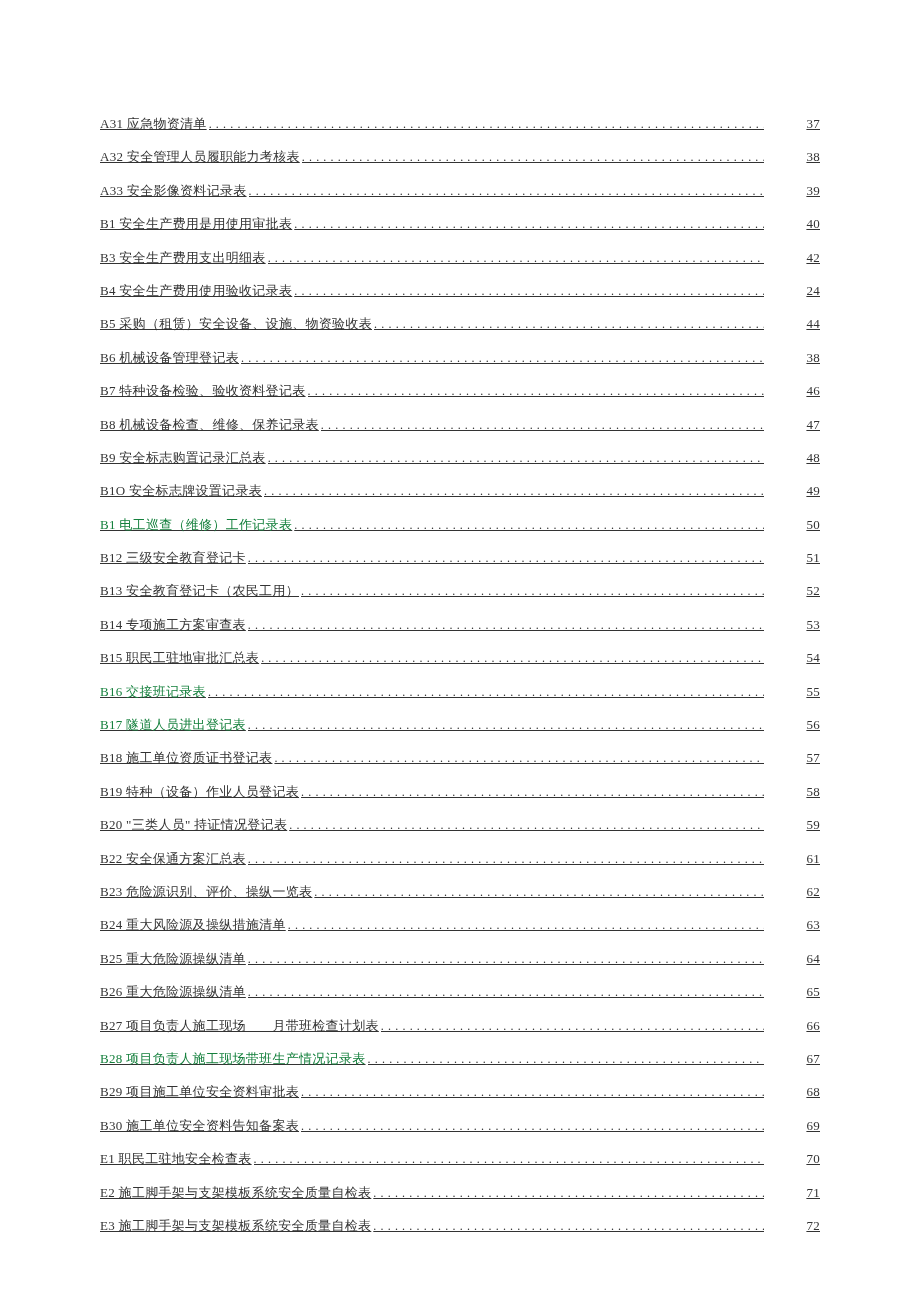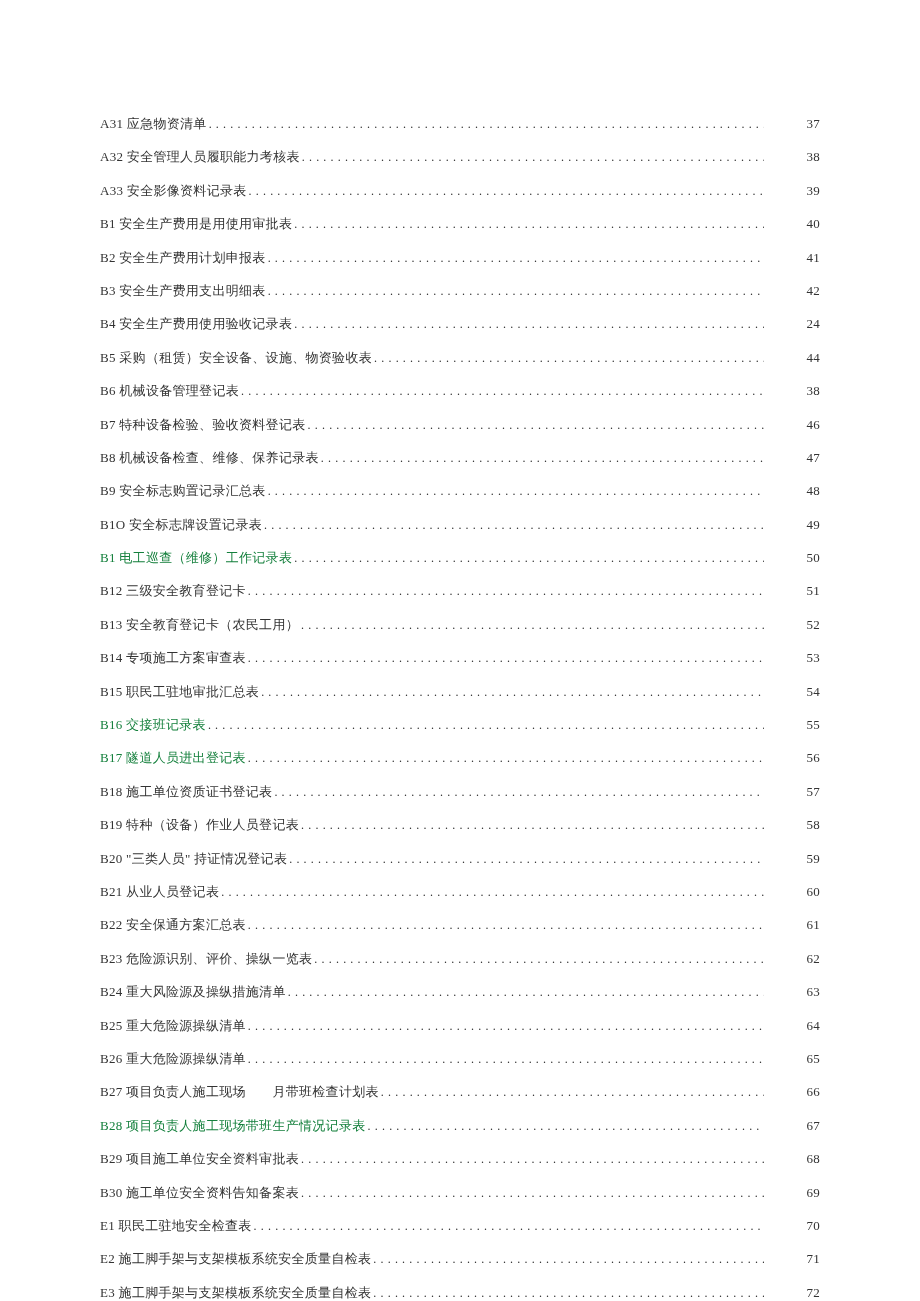--- a/index.html
+++ b/index.html
@@ -8,20 +8,21 @@
     background: #fff;
     font-family: "SimSun", "STSong", serif;
     font-size: 13px;
     color: #333;
   }
   .page {
     width: 920px;
     height: 1301px;
     box-sizing: border-box;
     padding: 115px 100px 100px 100px;
+    text-decoration: underline;
   }
   .toc-entry {
     display: flex;
     align-items: baseline;
     white-space: nowrap;
     margin-bottom: 15.4px;
     letter-spacing: 0.3px;
   }
   .toc-label {
     flex: 0 0 auto;
@@ -66,25 +67,20 @@
         <span class="toc-label">A33 安全影像资料记录表</span>
         <span class="toc-dots"></span>
         <span class="toc-page">39</span>
       </div>
       <div class="toc-entry">
         <span class="toc-label">B1 安全生产费用是用使用审批表</span>
         <span class="toc-dots"></span>
         <span class="toc-page">40</span>
       </div>
       <div class="toc-entry">
-        <span class="toc-label">B2 安全生产费用计划申报表</span>
-        <span class="toc-dots"></span>
-        <span class="toc-page">41</span>
-      </div>
-      <div class="toc-entry">
         <span class="toc-label">B3 安全生产费用支出明细表</span>
         <span class="toc-dots"></span>
         <span class="toc-page">42</span>
       </div>
       <div class="toc-entry">
         <span class="toc-label">B4 安全生产费用使用验收记录表</span>
         <span class="toc-dots"></span>
         <span class="toc-page">24</span>
       </div>
       <div class="toc-entry">
@@ -159,25 +155,20 @@
       </div>
       <div class="toc-entry">
         <span class="toc-label">B19 特种（设备）作业人员登记表</span>
         <span class="toc-dots"></span>
         <span class="toc-page">58</span>
       </div>
       <div class="toc-entry">
         <span class="toc-label">B20 "三类人员" 持证情况登记表</span>
         <span class="toc-dots"></span>
         <span class="toc-page">59</span>
-      </div>
-      <div class="toc-entry">
-        <span class="toc-label">B21 从业人员登记表</span>
-        <span class="toc-dots"></span>
-        <span class="toc-page">60</span>
       </div>
       <div class="toc-entry">
         <span class="toc-label">B22 安全保通方案汇总表</span>
         <span class="toc-dots"></span>
         <span class="toc-page">61</span>
       </div>
       <div class="toc-entry">
         <span class="toc-label">B23 危险源识别、评价、操纵一览表</span>
         <span class="toc-dots"></span>
         <span class="toc-page">62</span>

